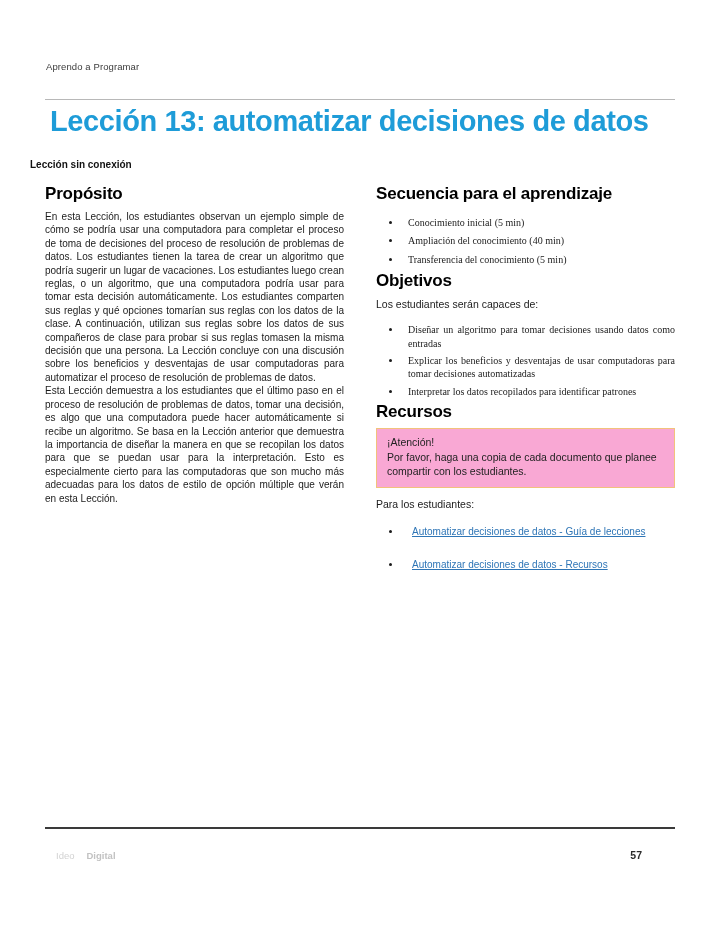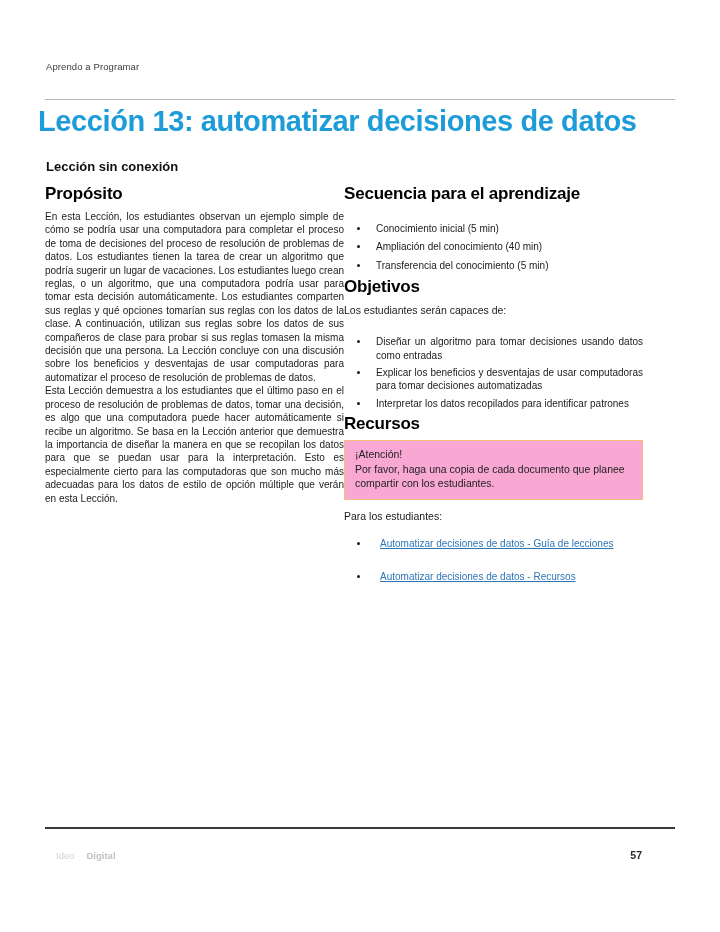--- a/index.html
+++ b/index.html
@@ -27,45 +27,46 @@
     position: absolute;
     left: 45px;
     top: 99px;
     width: 630px;
     height: 1px;
     background: #b8b8b8;
   }
 
   .doc-title {
     position: absolute;
-    left: 38px;
+    left: 50px;
     top: 105px;
     width: 640px;
     font-size: 29px;
     font-weight: bold;
     color: #1e9cd8;
     letter-spacing: -0.4px;
     white-space: nowrap;
   }
 
   .doc-subtitle {
     position: absolute;
-    left: 46px;
+    left: 30px;
     top: 159px;
-    font-size: 13px;
+    font-size: 10px;
     font-weight: bold;
     color: #111111;
   }
 
   .columns {
     position: absolute;
     left: 45px;
     top: 184px;
     width: 630px;
     display: flex;
+    gap: 32px;
   }
   .col { width: 299px; }
 
   h2.sec-heading {
     margin: 0 0 6px 0;
     font-size: 17px;
     font-weight: bold;
     color: #000000;
     letter-spacing: -0.2px;
   }
@@ -74,22 +75,23 @@
   .body-text, li, .plain {
     font-size: 10px;
     line-height: 13.4px;
     color: #1b1b1b;
   }
 
   .para { margin: 0; text-align: justify; }
 
   ul.bullets {
     list-style: disc;
-    margin: 18px 0 2px 0;
+    margin: 12px 0 2px 0;
     padding-left: 26px;
+    font-family: Liberation Serif, serif;
   }
   ul.bullets li { padding-left: 6px; margin-bottom: 5px; }
   ul.bullets.justified li { text-align: justify; margin-bottom: 4px; }
 
   .intro { margin: 0 0 5px 0; font-size: 10.5px; line-height: 14px; color: #1b1b1b; }
 
   .attention-box {
     border: 1px solid #f2c27b;
     background: #f9a8d4;
     margin: 3px 0 9px 0;

